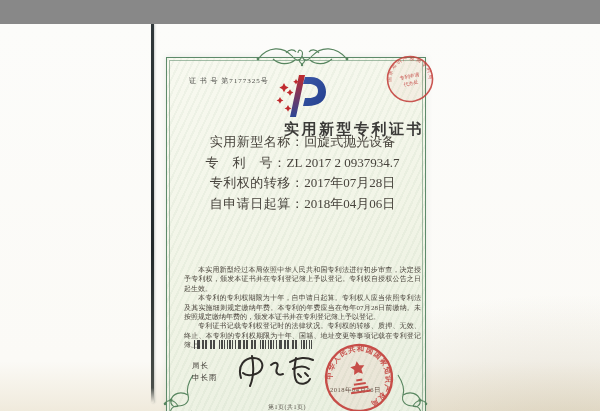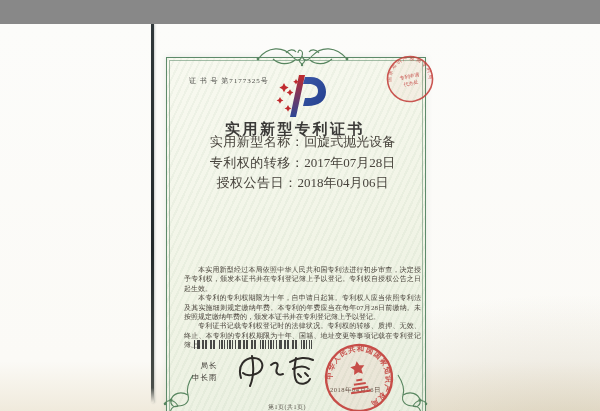--- a/index.html
+++ b/index.html
@@ -16,34 +16,34 @@
   .frame{position:absolute;left:166px;top:33px;width:258px;height:361px;
     border:1.6px solid #5d8a6a;
     background:
       repeating-linear-gradient(115deg, rgba(120,160,120,0.07) 0 2px, rgba(255,255,255,0) 2px 6px),
       linear-gradient(160deg,#f8f9f0 0%,#f1f4e6 55%,#e9efe0 100%);
     box-shadow:0 0 6px rgba(120,140,120,0.18);}
   .frame::after{content:"";position:absolute;inset:2px;border:0.8px solid rgba(93,138,106,0.55);pointer-events:none;}
 
   .ornament{position:absolute;color:#57855f;}
   .cert-no{position:absolute;left:189px;top:52px;font-size:7px;letter-spacing:1px;color:#4c4c48;white-space:nowrap;}
-  .title{position:absolute;left:166px;top:96px;width:258px;text-align:center;font-size:15px;font-weight:bold;letter-spacing:2.5px;color:#3b3a38;white-space:nowrap;}
+  .title{position:absolute;left:166px;top:96px;width:258px;text-align:right;font-size:15px;font-weight:bold;letter-spacing:2.5px;color:#3b3a38;white-space:nowrap;}
 
   .fields{position:absolute;left:190px;top:109px;width:225px;font-size:13px;color:#47433c;text-align:center;}
   .field-row{height:20.5px;white-space:nowrap;}
   .field-row .lbl{letter-spacing:0.5px;}
 
   .paras{position:absolute;left:184px;top:242px;width:237px;font-size:7px;line-height:9.4px;text-align:justify;color:#4b453d;}
   .paras p{margin:0;text-indent:2em;}
 
   .barcode{position:absolute;left:194px;top:316px;width:118px;height:9px;
     background:repeating-linear-gradient(90deg,#2b2b2b 0 1.5px,rgba(0,0,0,0) 1.5px 2.6px,#2b2b2b 2.6px 4.6px,rgba(0,0,0,0) 4.6px 5.4px,#2b2b2b 5.4px 6.1px,rgba(0,0,0,0) 6.1px 8.2px);
     opacity:0.85;}
 
-  .signblock{position:absolute;left:192px;top:336px;font-size:7.5px;line-height:11.5px;color:#433f39;letter-spacing:1px;text-align:right;}
+  .signblock{position:absolute;left:192px;top:336px;font-size:7.5px;line-height:11.5px;color:#433f39;letter-spacing:1px;}
   .signature-svg{position:absolute;left:235px;top:329px;}
   .page-footer{position:absolute;left:268px;top:379px;font-size:6px;letter-spacing:0.5px;color:#59554c;}
   .seal-date{position:absolute;left:330px;top:362px;font-size:6.5px;color:#5e5347;letter-spacing:0.5px;z-index:1;white-space:nowrap;}
   .big-seal{position:absolute;left:322px;top:317px;z-index:2;transform:rotate(-8deg);opacity:0.92;}
   .agency-stamp{position:absolute;left:384px;top:29px;z-index:2;transform:rotate(-12deg);opacity:0.88;}
 </style>
 </head>
 <body>
 
 <div class="photo">
@@ -116,22 +116,23 @@
       <path d="M8,24 l1.2,2.2 2.2,1.2 -2.2,1.2 -1.2,2.2 -1.2,-2.2 -2.2,-1.2 2.2,-1.2 Z"></path>
       <path d="M16,32 l1.2,2.2 2.2,1.2 -2.2,1.2 -1.2,2.2 -1.2,-2.2 -2.2,-1.2 2.2,-1.2 Z"></path>
       <path d="M24,6 l1,1.8 1.8,1 -1.8,1 -1,1.8 -1,-1.8 -1.8,-1 1.8,-1 Z"></path>
     </g>
   </svg>
 
   <div class="title">实用新型专利证书</div>
 
   <div class="fields">
     <div class="field-row"><span class="lbl">实用新型名称：</span><span>回旋式抛光设备</span></div>
+    <div class="field-row"><span class="lbl">专　利　号：</span><span>ZL 2017 2 0937934.7</span></div>
     <div class="field-row"><span class="lbl">专利权的转移：</span><span>2017年07月28日</span></div>
-    <div class="field-row"><span class="lbl">授权公告日：</span><span>2018年04月06日</span></div>
+    <div class="field-row"><span class="lbl">自申请日起算：</span><span>2018年04月06日</span></div>
   </div>
 
   <div class="paras">
     <p>本实用新型经过本局依照中华人民共和国专利法进行初步审查，决定授予专利权，颁发本证书并在专利登记簿上予以登记。专利权自授权公告之日起生效。</p>
     <p>本专利的专利权期限为十年，自申请日起算。专利权人应当依照专利法及其实施细则规定缴纳年费。本专利的年费应当在每年07月28日前缴纳。未按照规定缴纳年费的，颁发本证书并在专利登记簿上予以登记。</p>
     <p>专利证书记载专利权登记时的法律状况。专利权的转移、质押、无效、终止、本专利的专利权期限为十年、国籍、地址变更等事项记载在专利登记簿上。</p>
   </div>
 
   <div class="barcode"></div>
 

